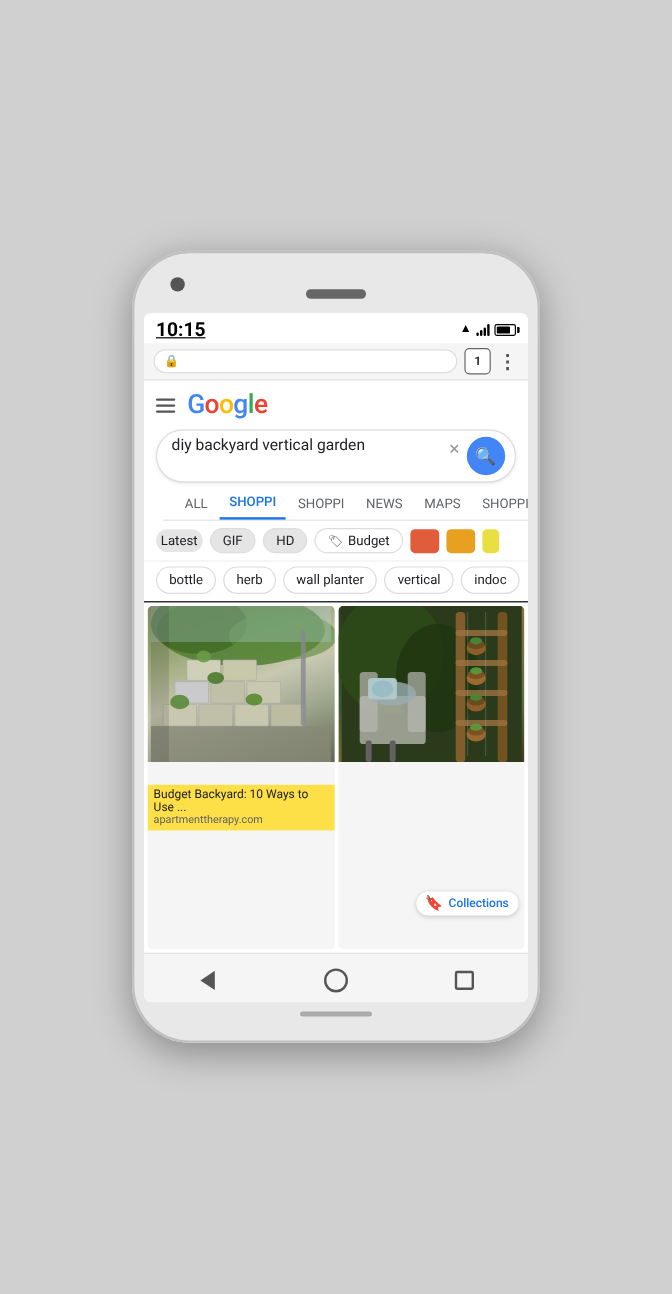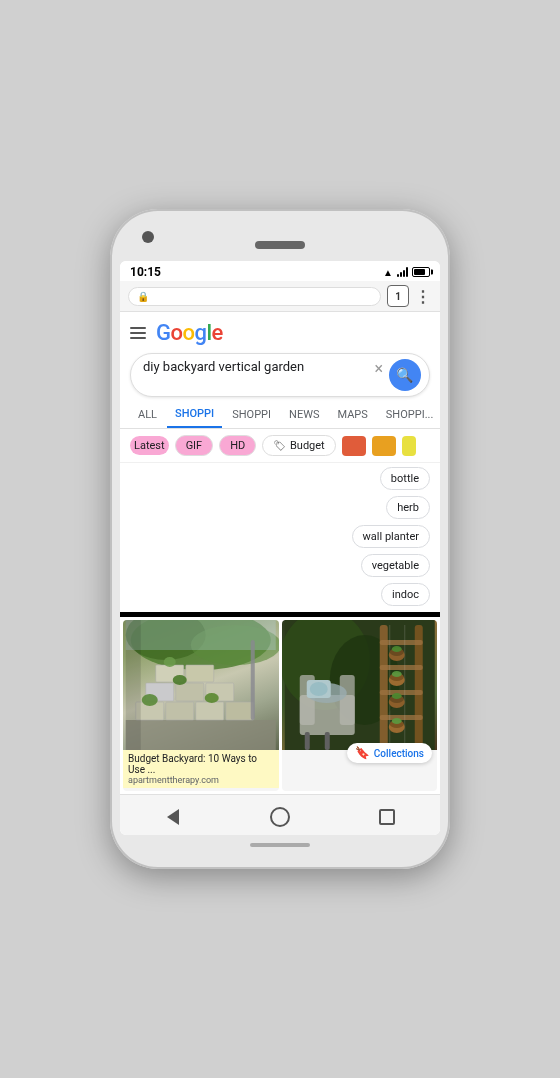--- a/index.html
+++ b/index.html
@@ -65,21 +65,21 @@
     
     .status-bar {
       background: #fff;
       display: flex;
       justify-content: space-between;
       align-items: center;
       padding: 4px 10px 2px 10px;
       font-size: 11px;
       font-weight: 600;
     }
-    .status-time { font-size: 12px; font-weight: bold; color: #000; }
+    .status-time { font-size: 16px; font-weight: bold; color: #000; text-decoration: underline; }
     .status-icons {
       display: flex;
       align-items: center;
       gap: 4px;
     }
     .signal-icon {
       display: inline-flex;
       align-items: flex-end;
       gap: 1px;
       height: 10px;
@@ -229,20 +229,21 @@
       font-size: 14px;
     }
 
     
     .search-tabs {
       display: flex;
       align-items: center;
       padding: 0 10px;
       border-bottom: 1px solid #e0e0e0;
       gap: 2px;
+      margin-left: 16px;
     }
     .tab-item {
       padding: 6px 8px;
       font-size: 11px;
       color: #5f6368;
       cursor: pointer;
       white-space: nowrap;
     }
     .tab-item.active {
       color: #1a73e8;
@@ -253,21 +254,21 @@
     
     .filter-row {
       display: flex;
       align-items: center;
       padding: 6px 10px;
       gap: 6px;
       overflow: hidden;
       border-bottom: 1px solid #f0f0f0;
     }
     .filter-chip {
-      background: #f9a8d4;
+      background: #e5e5e5;
       border: 1px solid #ddd;
       border-radius: 14px;
       padding: 3px 10px;
       font-size: 11px;
       color: #202124;
       white-space: nowrap;
       cursor: pointer;
     }
     .filter-chip.text-only {
       border: none;
@@ -294,22 +295,21 @@
     }
     .tag-icon { font-size: 10px; color: #555; }
 
     
     .suggestion-row {
       display: flex;
       align-items: flex-end;
       padding: 4px 10px 6px 10px;
       gap: 6px;
       overflow: hidden;
-      border-bottom: 5px solid #000000;
-      flex-direction: column;
+      border-bottom: 1px solid #000000;
     }
     .suggestion-chip {
       background: #fff;
       border: 1px solid #dadce0;
       border-radius: 16px;
       padding: 4px 10px;
       font-size: 11px;
       color: #202124;
       white-space: nowrap;
       cursor: pointer;
@@ -345,21 +345,22 @@
     }
     
     .img-right {
       background: linear-gradient(135deg, #2d3a1e 0%, #3d5a2a 30%, #8b6f3a 55%, #5a7040 80%, #4a3820 100%);
       position: relative;
     }
     .img-caption {
       padding: 3px 5px;
       font-size: 10px;
       color: #202124;
-      background: #fef9c3;
+      background: #fde047;
+      margin-top: 19px;
     }
     .img-source {
       font-size: 9px;
       color: #5f6368;
     }
 
     
     .collections-badge {
       position: absolute;
       bottom: 28px;
@@ -509,21 +510,21 @@
       </span>
       <div class="color-swatch" style="background:#e05c3a;"></div>
       <div class="color-swatch" style="background:#e8a020;"></div>
       <div class="color-swatch" style="background:#e8e040; width:14px;"></div>
     </div>
 
     <div class="suggestion-row">
       <span class="suggestion-chip">bottle</span>
       <span class="suggestion-chip">herb</span>
       <span class="suggestion-chip">wall planter</span>
-      <span class="suggestion-chip">vegetable</span>
+      <span class="suggestion-chip">vertical</span>
       <span class="suggestion-chip">indoc</span>
     </div>
 
     <div class="image-grid">
 
       <div class="image-card">
         <div class="image-placeholder img-left">
           
           <svg viewBox="0 0 150 130" width="100%" height="100%">
 

